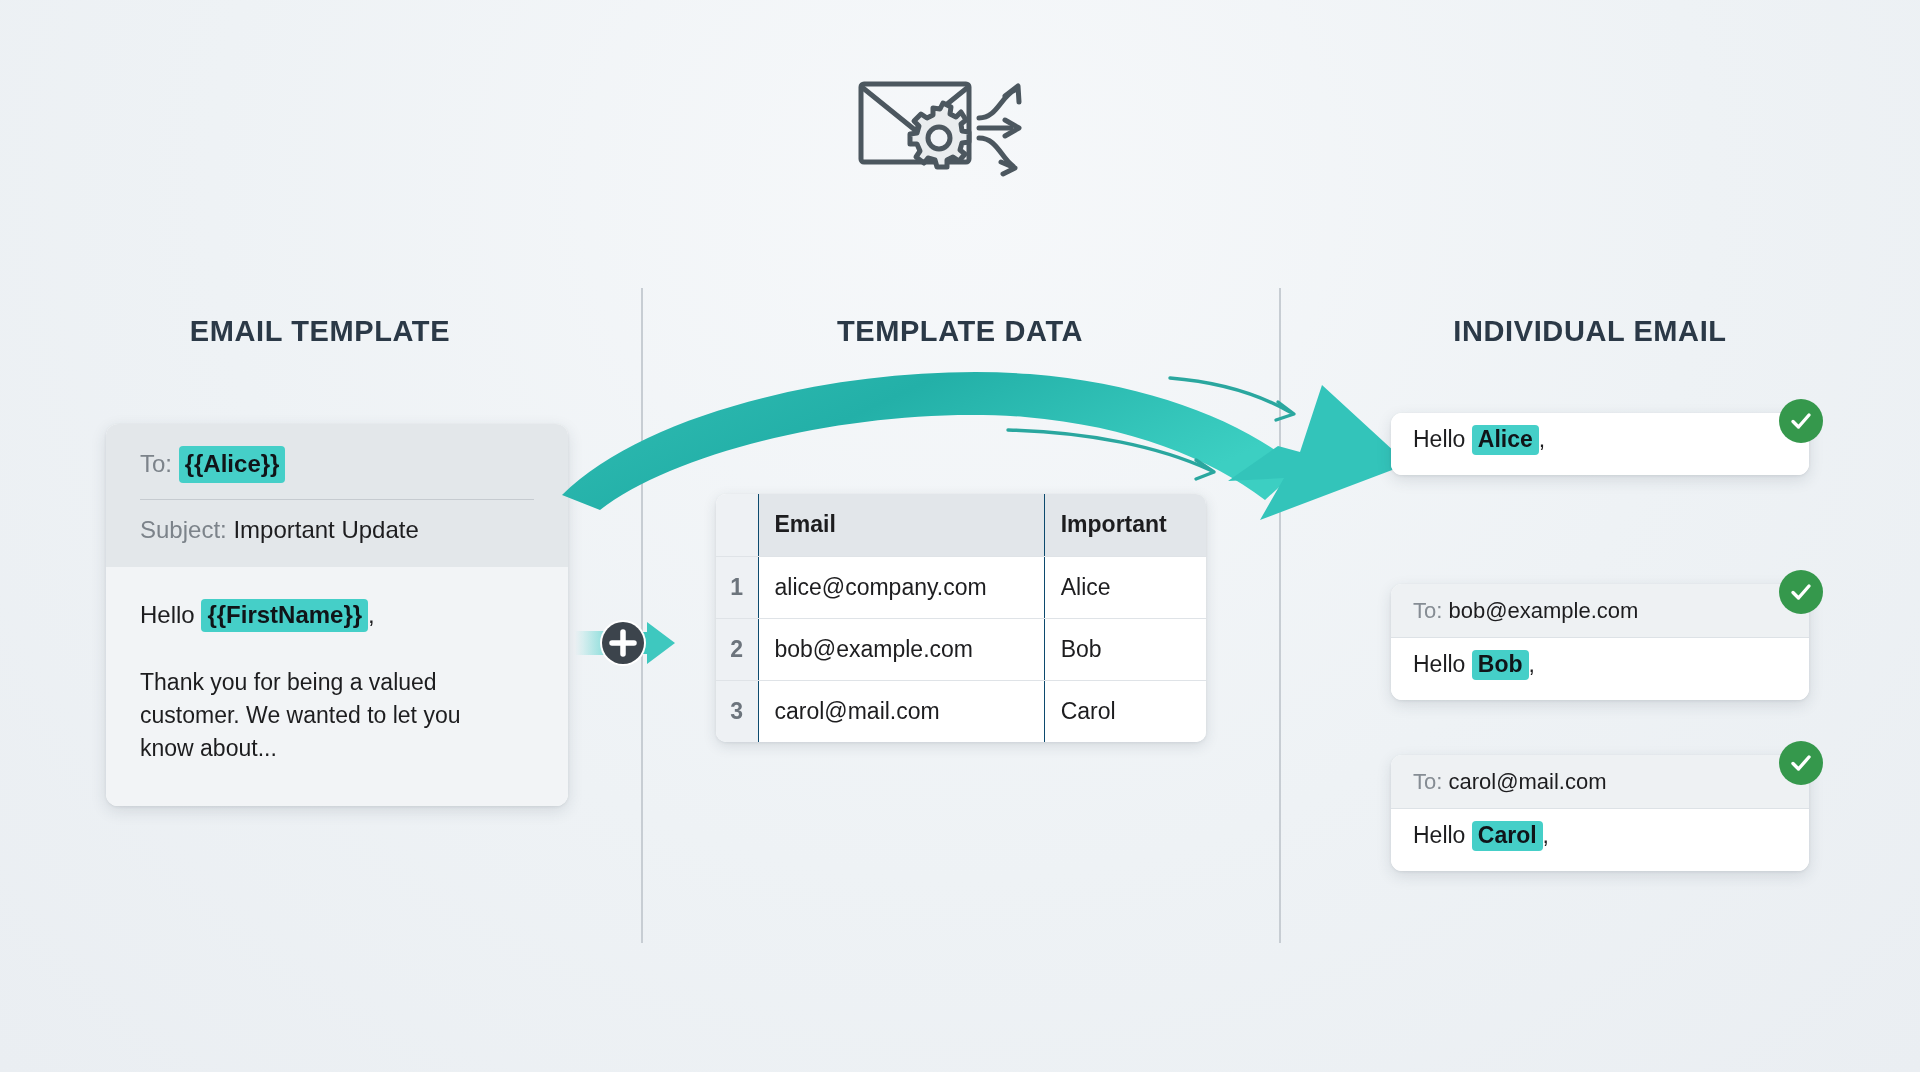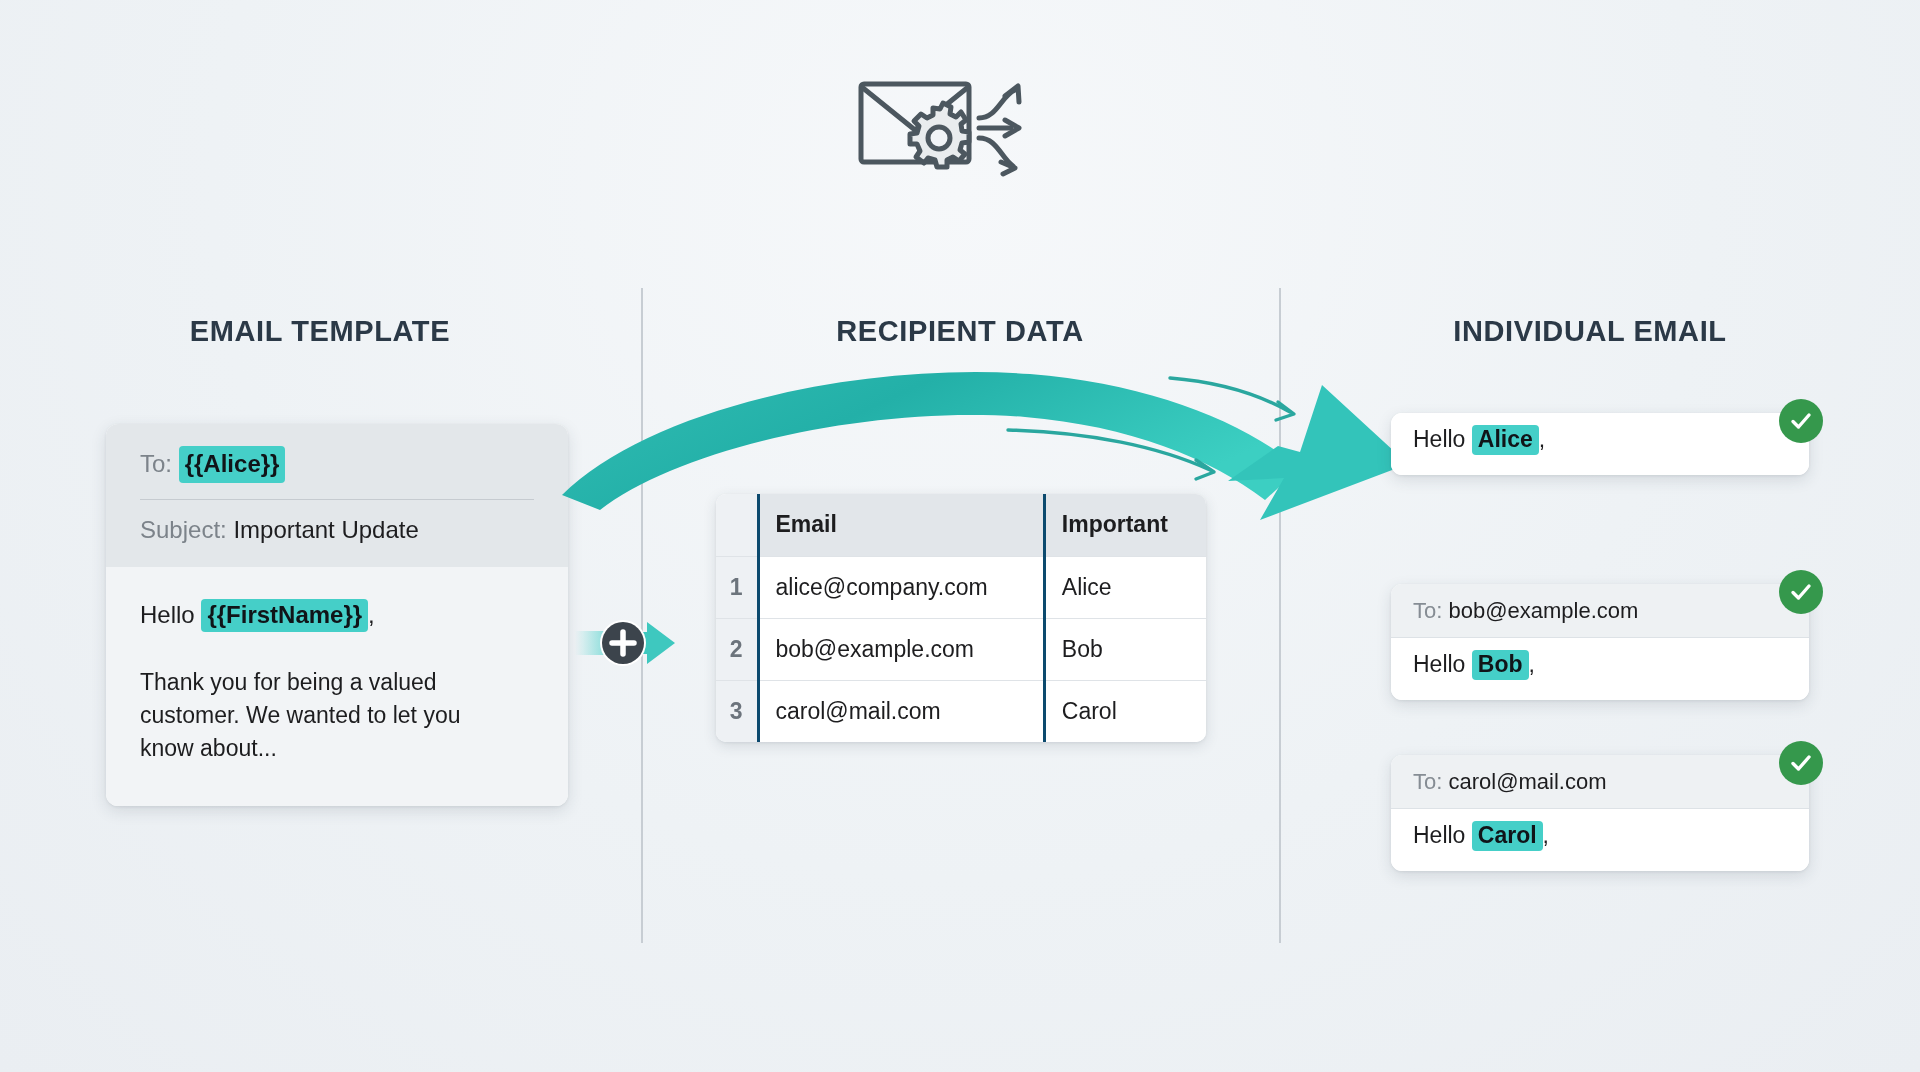--- a/index.html
+++ b/index.html
@@ -120,21 +120,21 @@
     box-shadow: 0 4px 14px rgba(40,55,70,0.13), 0 1px 3px rgba(40,55,70,0.08);
     overflow: hidden;
     border-collapse: collapse;
   }
   #recipient-table table { width: 100%; border-collapse: collapse; }
   #recipient-table th, #recipient-table td {
     text-align: left;
     font-size: 23px;
     color: #1d1d1f;
     padding: 15px 16px;
-    border-right: 3px solid #0c4a6e;
+    border-right: 1px solid #0c4a6e;
     border-bottom: 1px solid #dfe3e7;
   }
   #recipient-table thead th {
     background: #e2e6ea;
     font-weight: bold;
     height: 62px;
     padding-top: 16px;
     padding-bottom: 16px;
   }
   #recipient-table tbody td { background: #ffffff; height: 62px; }
@@ -224,21 +224,21 @@
       <path d="M146 92 L160 98 L148 104" stroke="#4c575f" stroke-width="5" fill="none" stroke-linecap="round" stroke-linejoin="round"></path>
 
       <g transform="translate(78,64)">
         <path d="M0 -26 L7 -25 L10 -31 L18 -27 L17 -20 L23 -17 L28 -22 L33 -14 L28 -10 L29 -3 L36 -2 L36 8 L29 9 L27 16 L32 20 L26 27 L20 23 L14 26 L14 33 L4 33 L2 26 L-5 24 L-9 29 L-17 23 L-13 17 L-16 10 L-23 10 L-23 0 L-16 -1 L-14 -8 L-19 -13 L-12 -20 L-6 -16 L0 -19 Z" fill="#e9ecee" stroke="#4c575f" stroke-width="5" stroke-linejoin="round"></path>
         <circle cx="6" cy="4" r="11" fill="#f1f4f7" stroke="#4c575f" stroke-width="5"></circle>
       </g>
     </svg>
   </div>
 
   <div class="col-heading" id="heading-template">EMAIL TEMPLATE</div>
-  <div class="col-heading" id="heading-recipients">RECIPIENT DATA</div>
+  <div class="col-heading" id="heading-recipients">TEMPLATE DATA</div>
   <div class="col-heading" id="heading-emails">INDIVIDUAL EMAIL</div>
 
   <div class="divider" id="divider-1"></div>
   <div class="divider" id="divider-2"></div>
 
   <div id="template-card">
     <div id="template-head">
       <div class="field-row">
         <span class="field-label">To:</span>
         <span class="tag">{{Alice}}</span>

